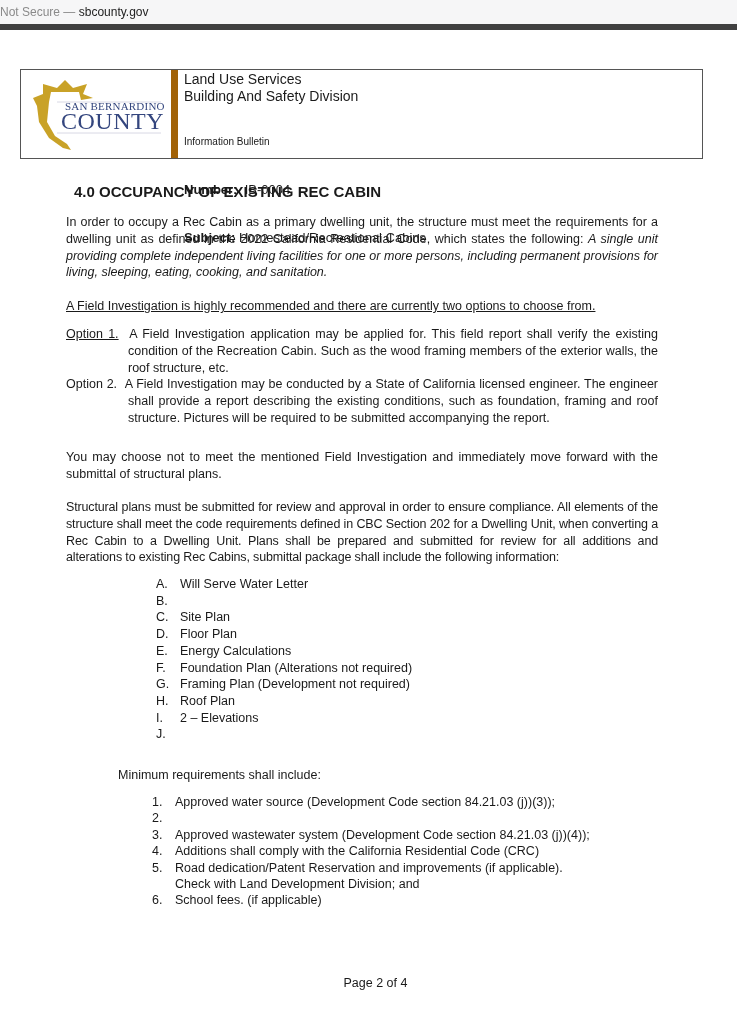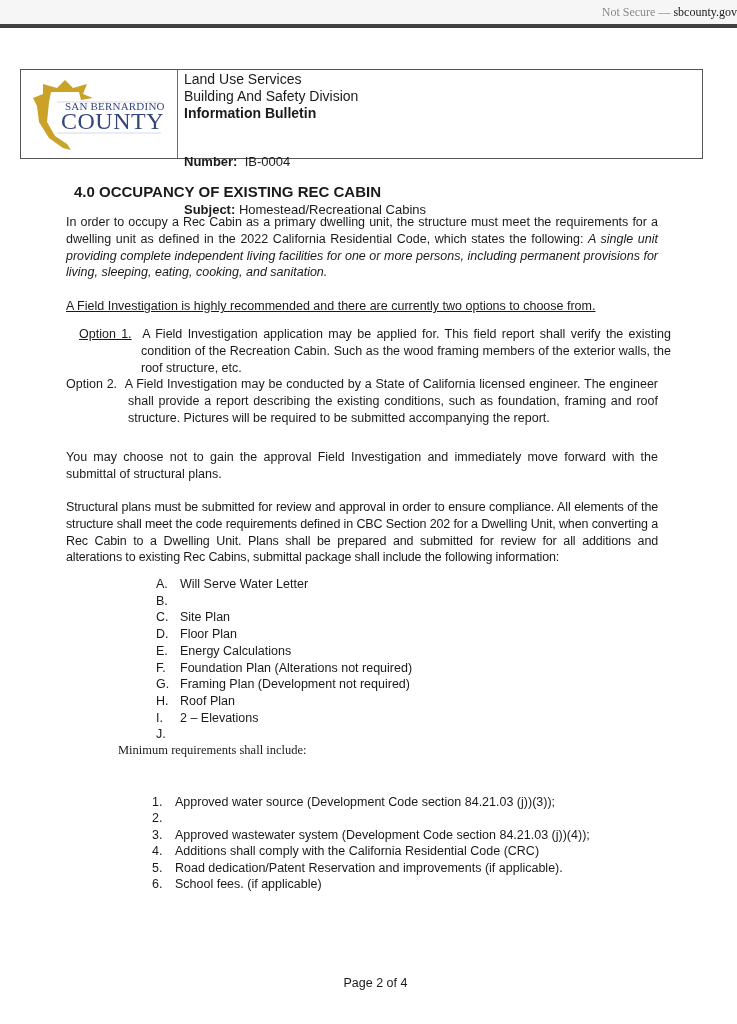--- a/index.html
+++ b/index.html
@@ -1,26 +1,26 @@
 <!DOCTYPE html>
 <html><head>
 <meta charset="utf-8">
 <style>
   html, body { margin:0; padding:0; }
   body { width:737px; height:1024px; background:#ffffff; position:relative; overflow:hidden;
          font-family:"Liberation Sans", sans-serif; color:#1a1a1a; }
   .topbar { position:absolute; left:0; top:0; width:737px; height:24px; background:#f6f6f7;
-            border-bottom:4px solid #404040; text-align:right; font-size:12px; line-height:24px;font-family:Liberation Serif, serif; }
+            border-bottom:6px solid #404040; text-align:left; font-size:12px; line-height:24px; }
   .topbar .ns { color:#8a8a8a; }
   .topbar .dom { color:#222; }
   .header { position:absolute; left:20px; top:69px; width:683px; height:90px; border:1px solid #555;
             display:flex; box-sizing:border-box; }
-  .logo-cell { width:157px; border-right:1px solid #a16207; position:relative; box-sizing:border-box; }
+  .logo-cell { width:157px; border-right:7px solid #a16207; position:relative; box-sizing:border-box; }
   .info-cell { padding:1px 0 0 6px; font-size:14px; line-height:17px; }
-  .info-cell .bold { font-weight:bold; font-size:14px; }
+  .info-cell .bold { font-weight:normal; font-size:10px;margin-top:28px; }
   .info-cell .small { font-size:13px; line-height:16px;margin-top:32px; }
   .logo-text1 { position:absolute; left:44px; top:30px; font-family:"Liberation Serif", serif; font-size:11px;
                 color:#34467e; letter-spacing:0.2px; }
   .logo-text2 { position:absolute; left:40px; top:38px; font-family:Liberation Serif, serif; font-size:24px;
                 color:#34467e; letter-spacing:0.5px; }
   .content { position:absolute; left:66px; top:0; width:592px; font-size:12.5px; line-height:16.8px; }
   .p { position:absolute; left:0; width:592px; text-align:justify;margin-top:6px; }
   h4 { position:absolute; margin:8px; left:0; font-size:15px; font-weight:bold; }
   .u { text-decoration:underline; }
   .opt { position:absolute; left:0; width:592px; text-align:justify; }
@@ -58,25 +58,25 @@
   </div>
 </div>
 
 <div class="content">
   <h4 style="top:176px;">4.0 OCCUPANCY OF EXISTING REC CABIN</h4>
 
   <div class="p" style="top:208px;"><span>In order to occupy a Rec Cabin as a primary dwelling unit, the structure must meet the requirements for a dwelling unit as defined in the 2022 California Residential Code, which states the following: </span><i>A single unit providing complete independent living facilities for one or more persons, including permanent provisions for living, sleeping, eating, cooking, and sanitation.</i></div>
 
   <div class="p u" style="top:292px;">A Field Investigation is highly recommended and there are currently two options to choose from.</div>
 
-  <div class="opt" style="top:326px; padding-left:62px; text-indent:-62px; box-sizing:border-box;margin-left:13px;"><span class="u">Option 1.</span>&nbsp;&nbsp;<span>A Field Investigation application may be applied for. This field report shall verify the existing condition of the Recreation Cabin. Such as the wood framing members of the exterior walls, the roof structure, etc.</span></div>
+  <div class="opt" style="top:326px; padding-left:62px; text-indent:-62px; box-sizing:border-box;"><span class="u">Option 1.</span>&nbsp;&nbsp;<span>A Field Investigation application may be applied for. This field report shall verify the existing condition of the Recreation Cabin. Such as the wood framing members of the exterior walls, the roof structure, etc.</span></div>
 
   <div class="opt" style="top:376px; padding-left:62px; text-indent:-62px; box-sizing:border-box;"><span>Option 2.</span>&nbsp;&nbsp;<span>A Field Investigation may be conducted by a State of California licensed engineer.  The engineer shall provide a report describing the existing conditions, such as foundation, framing and roof structure.  Pictures will be required to be submitted accompanying the report.</span></div>
 
-  <div class="p" style="top:443px;">You may choose not to gain the approval Field Investigation and immediately move forward with the submittal of structural plans.</div>
+  <div class="p" style="top:443px;">You may choose not to meet the mentioned Field Investigation and immediately move forward with the submittal of structural plans.</div>
 
   <div class="p" style="top:493px; letter-spacing:-0.15px;">Structural plans must be submitted for review and approval in order to ensure compliance. All elements of the structure shall meet the code requirements defined in CBC Section 202 for a Dwelling Unit, when converting a Rec Cabin to a Dwelling Unit.  Plans shall be prepared and submitted for review for all additions and alterations to existing Rec Cabins, submittal package shall include the following information:</div>
 
   <div class="alist" style="top:576px;">
     <div class="row">
         <span class="lab">A.</span>
         <span>Will Serve Water Letter</span>
       </div>
     <div class="row">
         <span class="lab">B.</span>
@@ -107,21 +107,21 @@
       </div>
     <div class="row">
         <span class="lab">I.</span>
         <span>2 – Elevations</span>
       </div>
     <div class="row">
         <span class="lab">J.</span>
       </div>
   </div>
 
-  <div class="p" style="top:736px; left:52px; width:400px;font-family:Liberation Serif, serif;">Minimum requirements shall include:</div>
+  <div class="p" style="top:761px; left:52px; width:400px;">Minimum requirements shall include:</div>
 
   <div class="nlist" style="top:794px;">
     <div class="row">
         <span class="lab">1.</span>
         <span>Approved water source (Development Code section 84.21.03 (j))(3));</span>
       </div>
     <div class="row">
         <span class="lab">2.</span>
       </div>
     <div class="row">
@@ -131,20 +131,21 @@
     <div class="row">
         <span class="lab">4.</span>
         <span>Additions shall comply with the California Residential Code (CRC)</span>
       </div>
     <div class="row">
         <span class="lab">5.</span>
         <span>Road dedication/Patent Reservation and improvements (if applicable).</span>
       </div>
     <div class="row">
         <span class="lab"></span>
+        <span>Check with Land Development Division; and</span>
       </div>
     <div class="row">
         <span class="lab">6.</span>
         <span>School fees. (if applicable)</span>
       </div>
   </div>
 </div>
 
 <div class="footer">Page 2 of 4</div>
 

